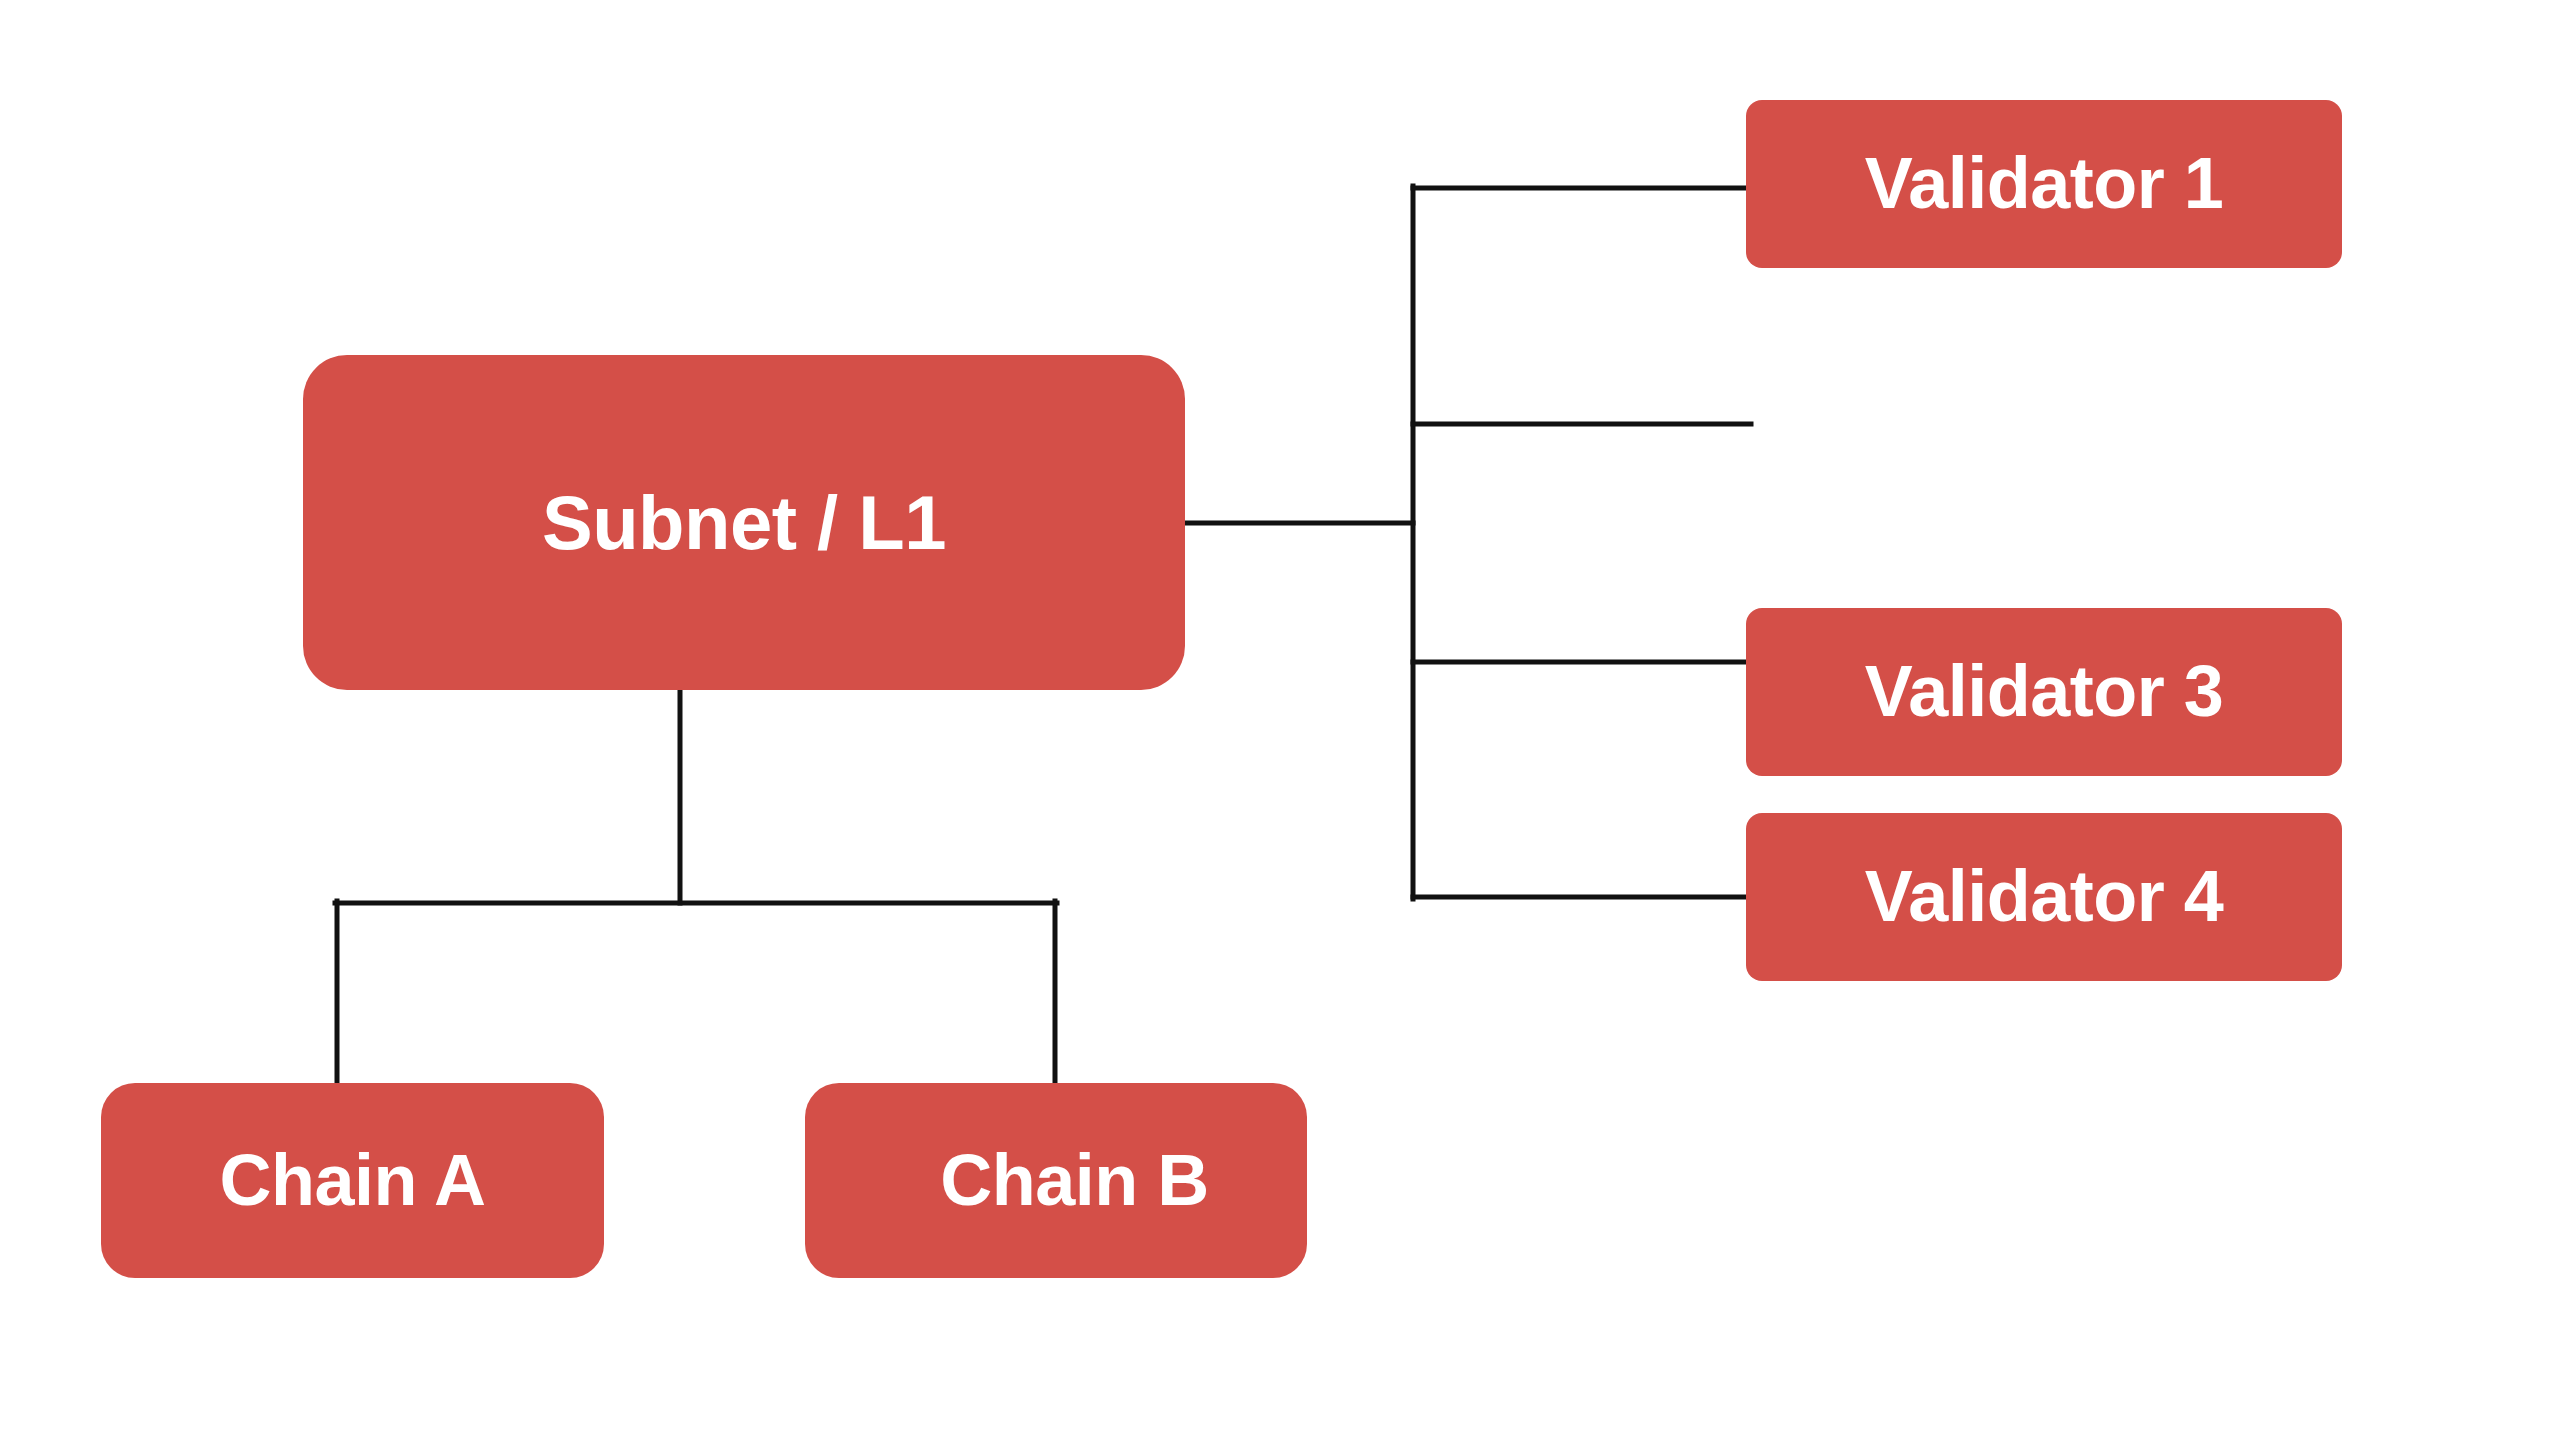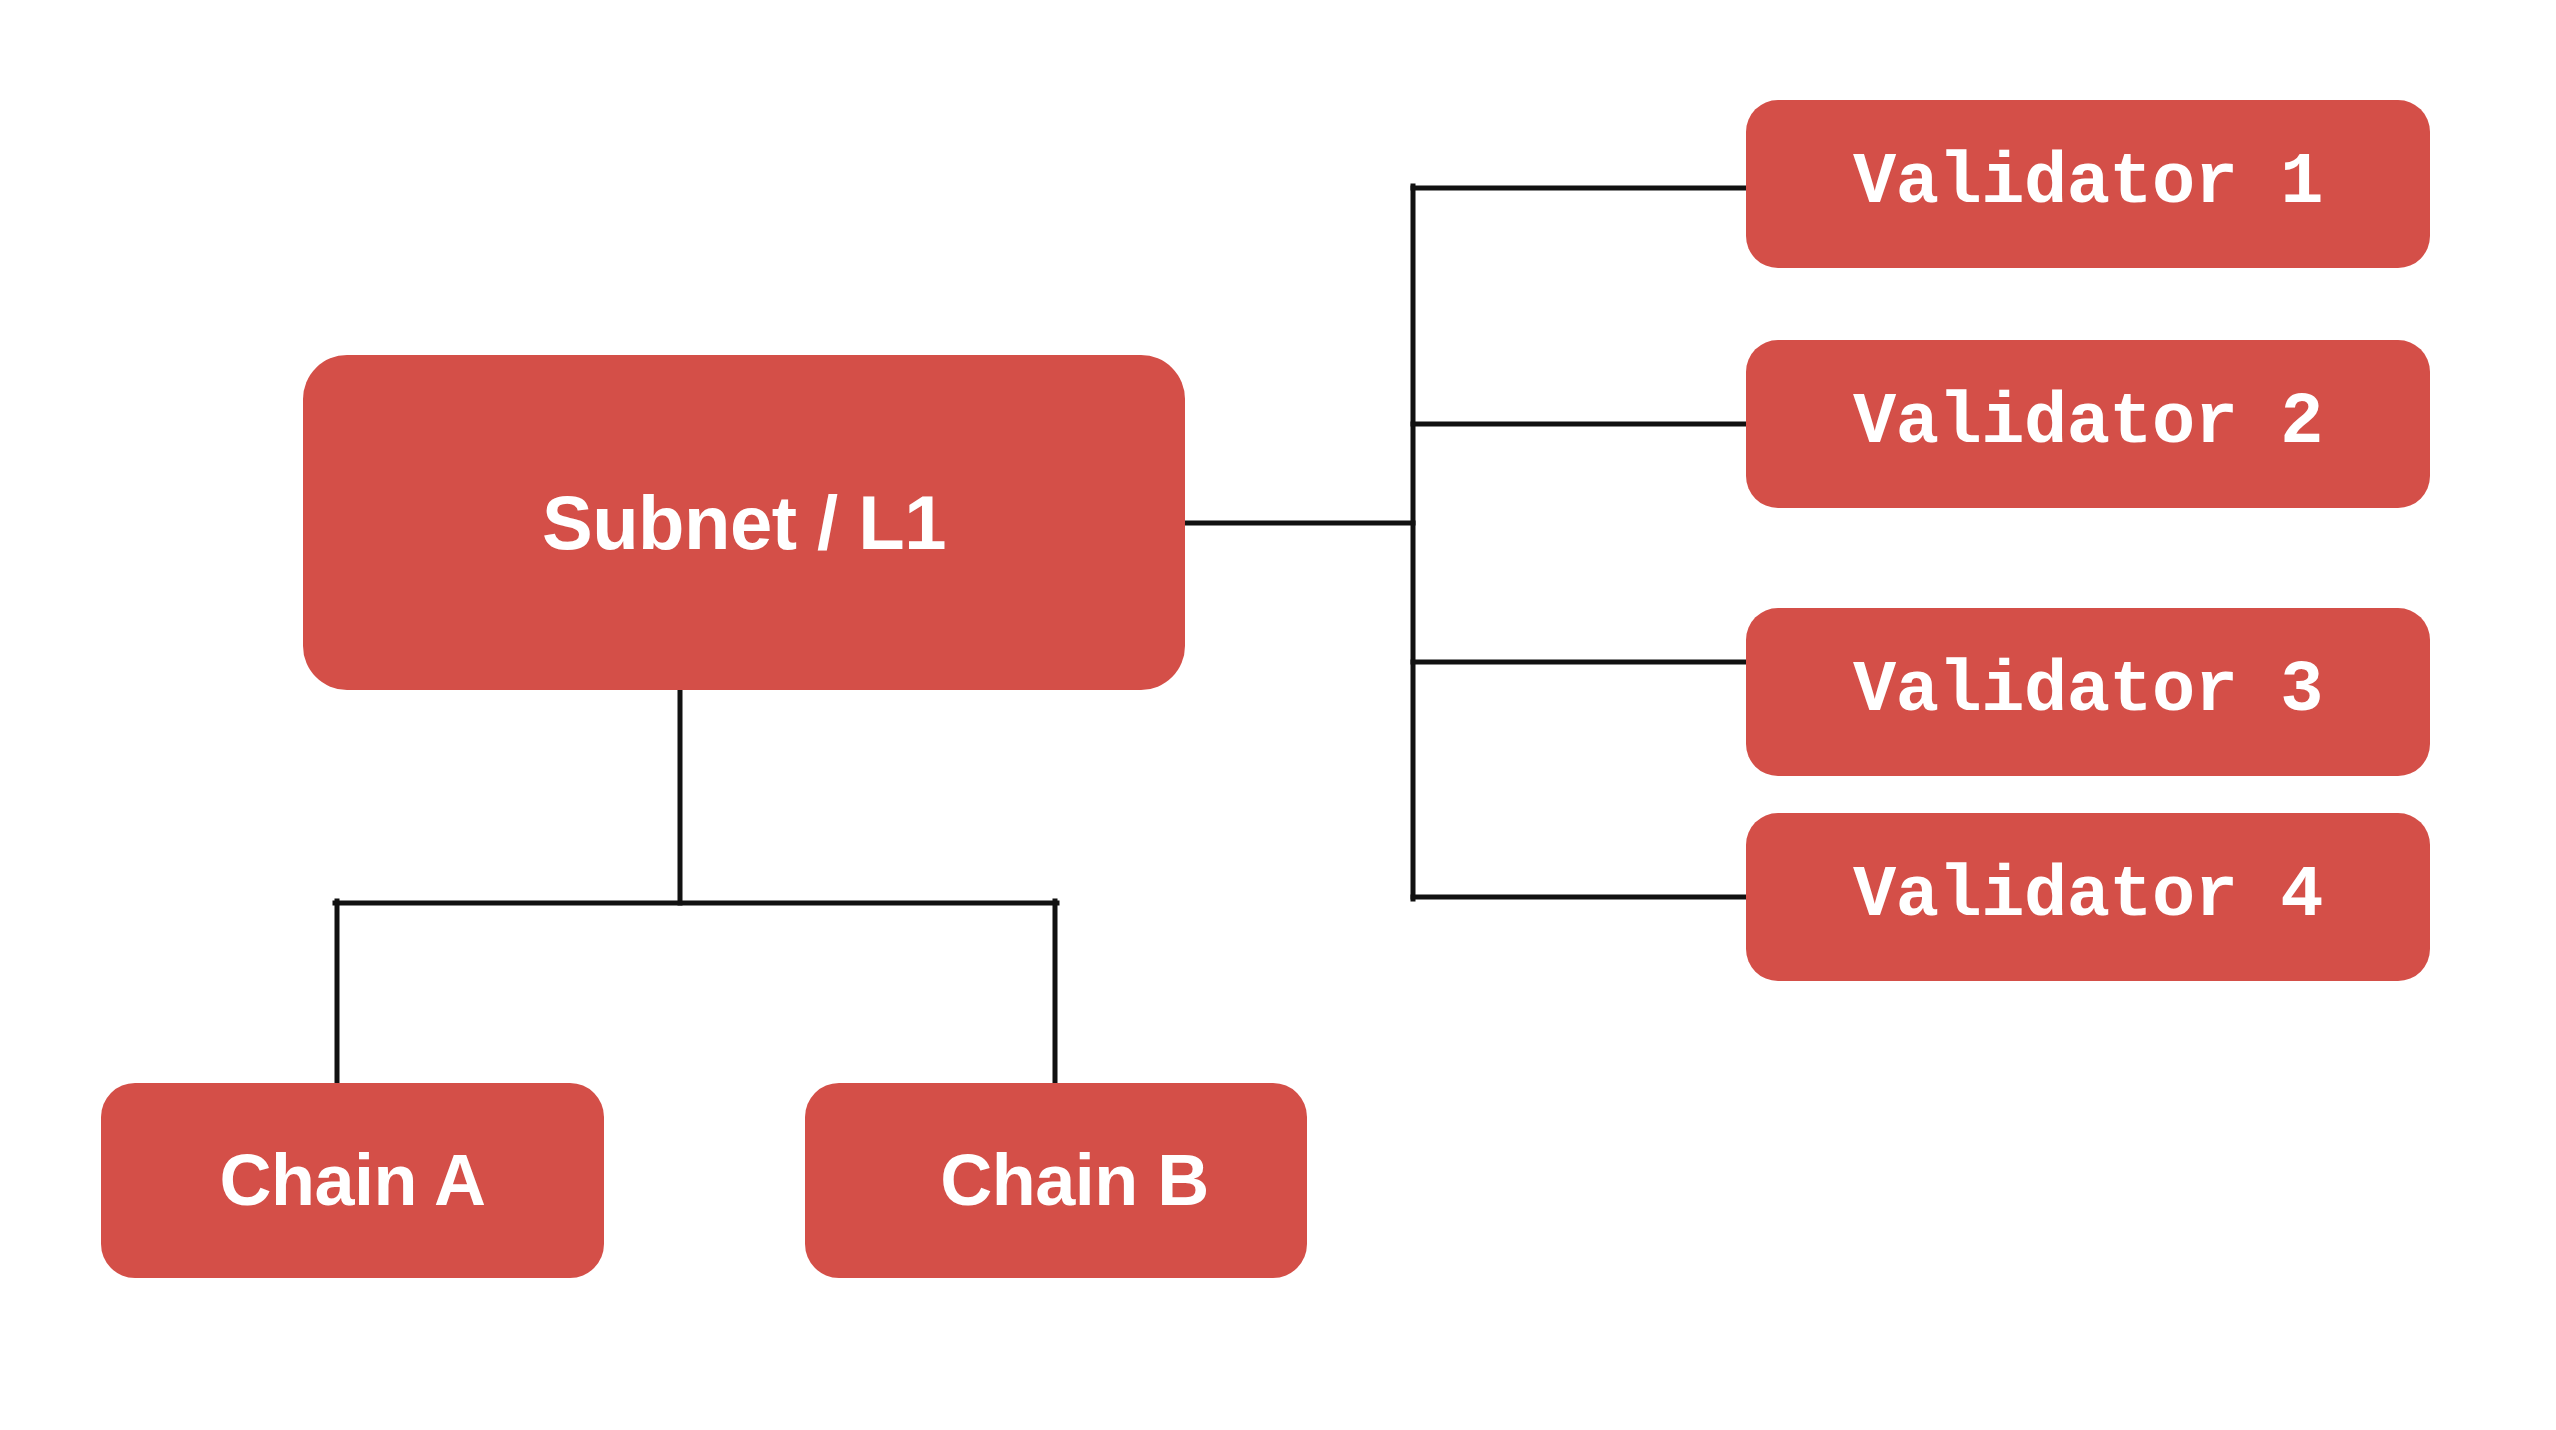--- a/index.html
+++ b/index.html
@@ -46,25 +46,24 @@
   .node-root {
     left: 303px;
     top: 355px;
     width: 882px;
     height: 335px;
     font-size: 76px;
     border-radius: 44px;
   }
   .node-validator {
     left: 1746px;
-    width: 684px;
+    width: 596px;
     height: 168px;
     font-size: 72px;
-    border-radius: 32px;
-    font-family: Liberation Mono, monospace;
+    border-radius: 16px;
   }
   .node-v1 { top: 100px; }
   .node-v2 { top: 340px; }
   .node-v3 { top: 608px; }
   .node-v4 { top: 813px; }
   .node-chain {
     top: 1083px;
     width: 503px;
     height: 195px;
     font-size: 72px;
@@ -101,23 +100,20 @@
     </g>
   </svg>
 
   <div class="node node-root">
     <span class="node-label">Subnet / L1</span>
   </div>
 
   <div class="node node-validator node-v1">
     <span class="node-label">Validator 1</span>
   </div>
-  <div class="node node-validator node-v2">
-    <span class="node-label">Validator 2</span>
-  </div>
   <div class="node node-validator node-v3">
     <span class="node-label">Validator 3</span>
   </div>
   <div class="node node-validator node-v4">
     <span class="node-label">Validator 4</span>
   </div>
 
   <div class="node node-chain node-chain-a">
     <span class="node-label">Chain A</span>
   </div>

